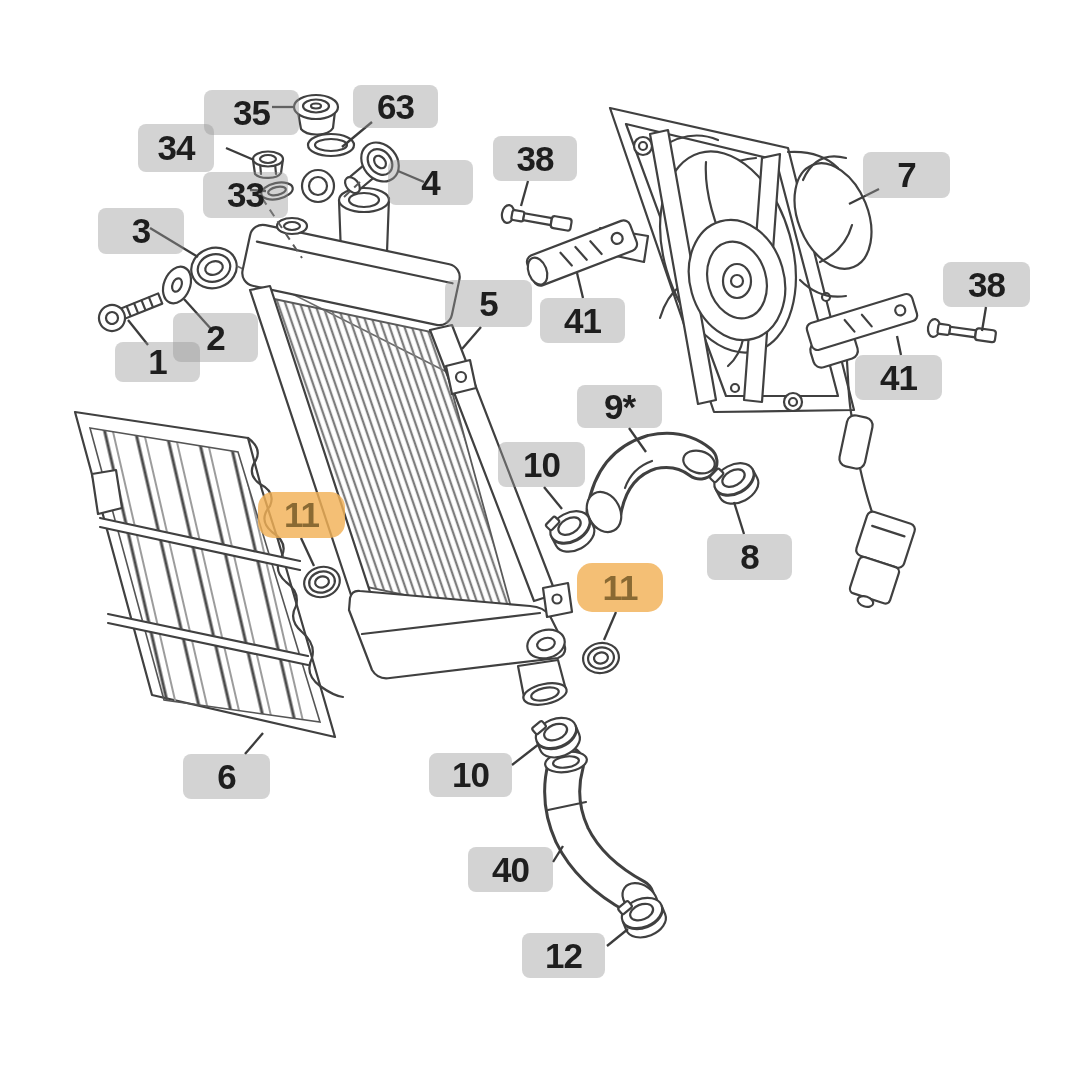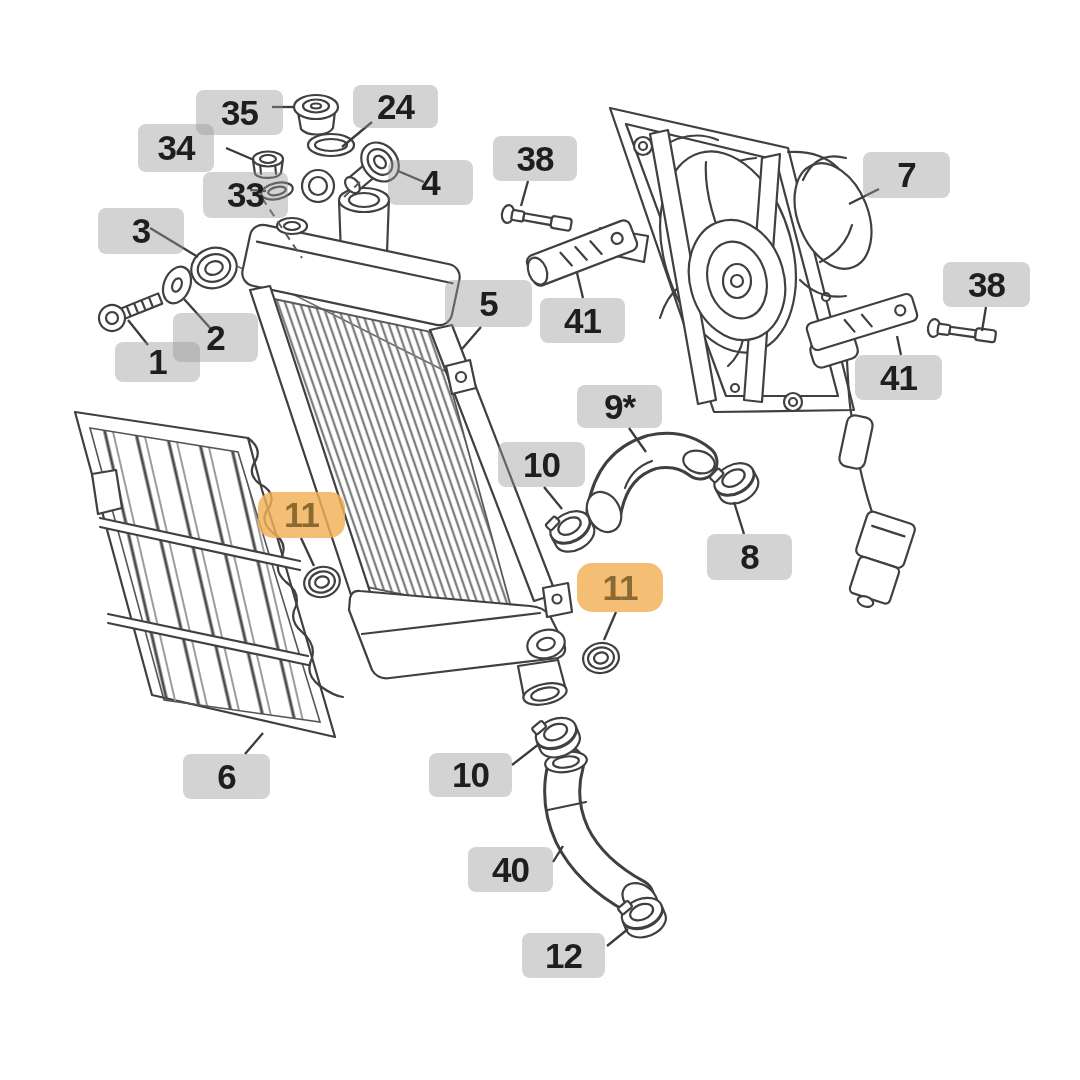--- a/index.html
+++ b/index.html
@@ -287,22 +287,22 @@
         <line x1="301" y1="538" x2="314" y2="566"></line>
         <line x1="616" y1="612" x2="604" y2="640"></line>
         <line x1="245" y1="754" x2="263" y2="733"></line>
         <line x1="512" y1="765" x2="539" y2="744"></line>
         <line x1="553" y1="862" x2="563" y2="846"></line>
         <line x1="607" y1="946" x2="628" y2="929"></line>
       </g>
 </svg>
 
 <div id="labels-layer">
-      <div class="plabel" style="left: 196px; top: 90px; width: 87px; height: 45px;">35</div>
-      <div class="plabel" style="left: 353px; top: 85px; width: 85px; height: 43px;">24</div>
+      <div class="plabel" style="left: 204px; top: 90px; width: 95px; height: 45px;">35</div>
+      <div class="plabel" style="left: 353px; top: 85px; width: 85px; height: 43px;">63</div>
       <div class="plabel" style="left: 138px; top: 124px; width: 76px; height: 48px;">34</div>
       <div class="plabel" style="left: 163px; top: 172px; width: 85px; height: 46px; margin-left: 40px;">33</div>
       <div class="plabel" style="left: 98px; top: 208px; width: 86px; height: 46px;">3</div>
       <div class="plabel" style="left: 173px; top: 313px; width: 85px; height: 49px;">2</div>
       <div class="plabel" style="left: 115px; top: 342px; width: 85px; height: 40px;">1</div>
       <div class="plabel" style="left: 388px; top: 160px; width: 85px; height: 45px;">4</div>
       <div class="plabel" style="left: 493px; top: 136px; width: 84px; height: 45px;">38</div>
       <div class="plabel" style="left: 863px; top: 152px; width: 87px; height: 46px;">7</div>
       <div class="plabel" style="left: 943px; top: 262px; width: 87px; height: 45px;">38</div>
       <div class="plabel" style="left: 445px; top: 280px; width: 87px; height: 47px;">5</div>

